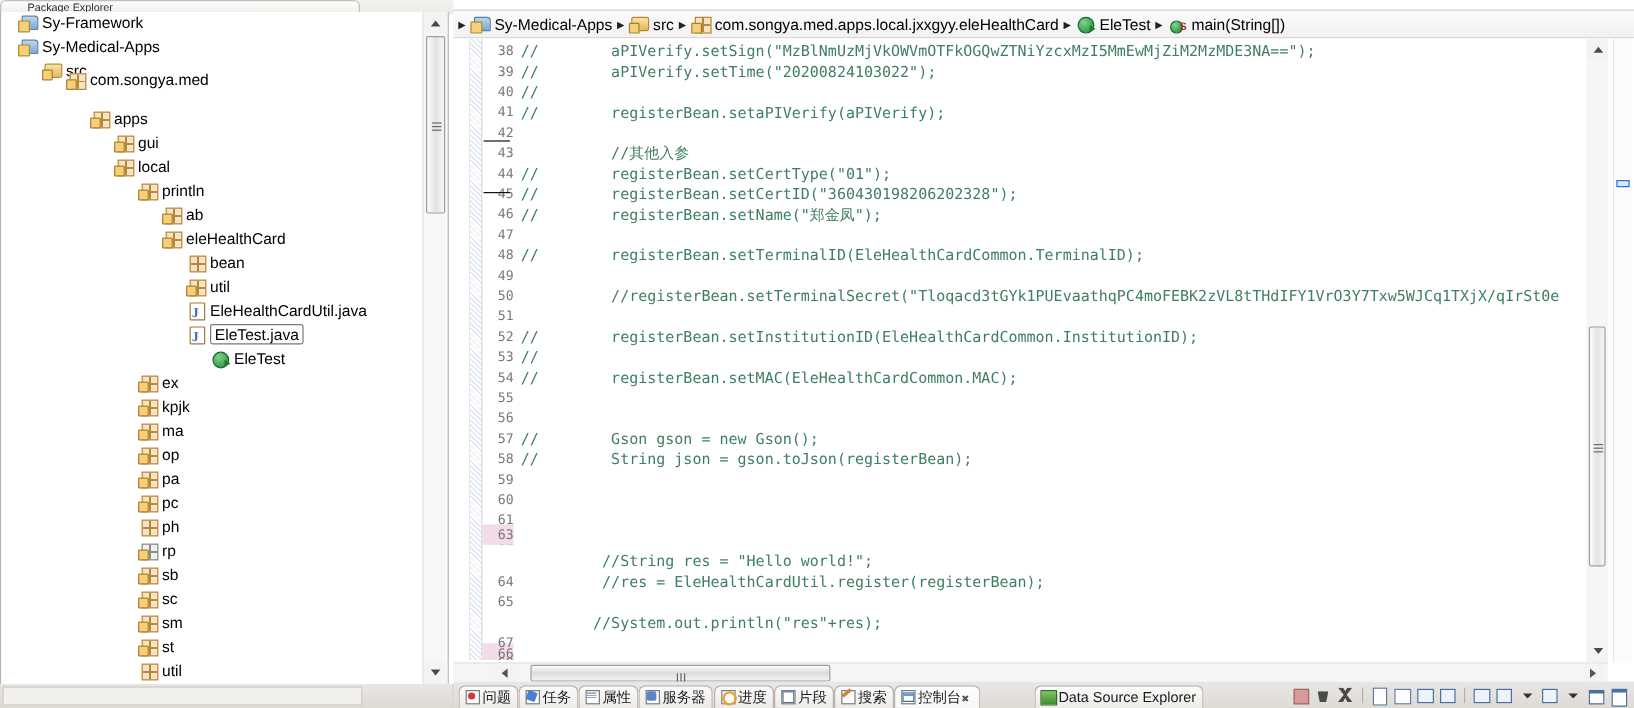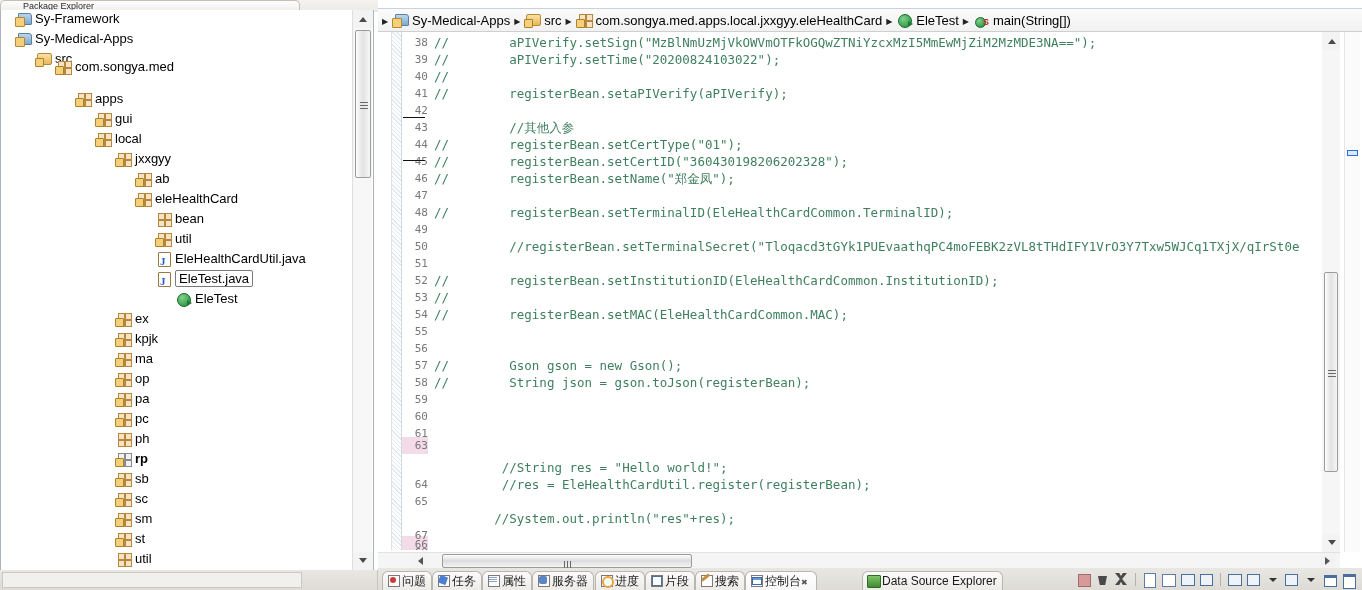--- a/index.html
+++ b/index.html
@@ -332,36 +332,36 @@
 
   <div class="left-panel">
     <div class="tree" id="tree">
         <div class="tnode" style="top: 0px; left: 14px;"><span class="ticon ic-proj"></span><span class="lbl">Sy-Framework</span></div>
         <div class="tnode" style="top: 20px; left: 14px;"><span class="ticon ic-proj"></span><span class="lbl">Sy-Medical-Apps</span></div>
         <div class="tnode" style="top: 40px; left: 34px;"><span class="ticon ic-src"></span><span class="lbl">src</span></div>
         <div class="tnode" style="top: 48px; left: 54px;"><span class="ticon ic-pkg"></span><span class="lbl">com.songya.med</span></div>
         <div class="tnode" style="top: 80px; left: 74px;"><span class="ticon ic-pkg"></span><span class="lbl">apps</span></div>
         <div class="tnode" style="top: 100px; left: 94px;"><span class="ticon ic-pkg"></span><span class="lbl">gui</span></div>
         <div class="tnode" style="top: 120px; left: 94px;"><span class="ticon ic-pkg"></span><span class="lbl">local</span></div>
-        <div class="tnode" style="top: 140px; left: 114px;"><span class="ticon ic-pkg"></span><span class="lbl">jxxgyy</span></div>
+        <div class="tnode" style="top: 140px; left: 114px;"><span class="ticon ic-pkg"></span><span class="lbl">println</span></div>
         <div class="tnode" style="top: 160px; left: 134px;"><span class="ticon ic-pkg"></span><span class="lbl">ab</span></div>
         <div class="tnode" style="top: 180px; left: 134px;"><span class="ticon ic-pkg"></span><span class="lbl">eleHealthCard</span></div>
         <div class="tnode" style="top: 200px; left: 154px;"><span class="ticon ic-pkg plain"></span><span class="lbl">bean</span></div>
         <div class="tnode" style="top: 220px; left: 154px;"><span class="ticon ic-pkg"></span><span class="lbl">util</span></div>
         <div class="tnode" style="top: 240px; left: 154px;"><span class="ticon ic-java"></span><span class="lbl">EleHealthCardUtil.java</span></div>
         <div class="tnode sel" style="top: 260px; left: 154px;"><span class="ticon ic-java"></span><span class="lbl">EleTest.java</span></div>
         <div class="tnode" style="top: 280px; left: 174px;"><span class="ticon ic-class"></span><span class="lbl">EleTest</span></div>
         <div class="tnode" style="top: 300px; left: 114px;"><span class="ticon ic-pkg"></span><span class="lbl">ex</span></div>
         <div class="tnode" style="top: 320px; left: 114px;"><span class="ticon ic-pkg"></span><span class="lbl">kpjk</span></div>
         <div class="tnode" style="top: 340px; left: 114px;"><span class="ticon ic-pkg"></span><span class="lbl">ma</span></div>
         <div class="tnode" style="top: 360px; left: 114px;"><span class="ticon ic-pkg"></span><span class="lbl">op</span></div>
         <div class="tnode" style="top: 380px; left: 114px;"><span class="ticon ic-pkg"></span><span class="lbl">pa</span></div>
         <div class="tnode" style="top: 400px; left: 114px;"><span class="ticon ic-pkg"></span><span class="lbl">pc</span></div>
         <div class="tnode" style="top: 420px; left: 114px;"><span class="ticon ic-pkg plain"></span><span class="lbl">ph</span></div>
-        <div class="tnode" style="top: 440px; left: 114px; font-weight: bold;"><span class="ticon ic-pkg gray"></span><span class="lbl">rp</span></div>
+        <div class="tnode" style="top: 440px; left: 114px;"><span class="ticon ic-pkg gray"></span><span class="lbl">rp</span></div>
         <div class="tnode" style="top: 460px; left: 114px;"><span class="ticon ic-pkg"></span><span class="lbl">sb</span></div>
         <div class="tnode" style="top: 480px; left: 114px;"><span class="ticon ic-pkg"></span><span class="lbl">sc</span></div>
         <div class="tnode" style="top: 500px; left: 114px;"><span class="ticon ic-pkg"></span><span class="lbl">sm</span></div>
         <div class="tnode" style="top: 520px; left: 114px;"><span class="ticon ic-pkg"></span><span class="lbl">st</span></div>
         <div class="tnode" style="top: 540px; left: 114px;"><span class="ticon ic-pkg plain"></span><span class="lbl">util</span></div>
         <div class="tnode" style="top: 560px; left: 94px;"><span class="lbl">superclass</span></div>
       </div>
 
     <div class="lv-scroll">
       <div class="sb-arrow-up"></div>

